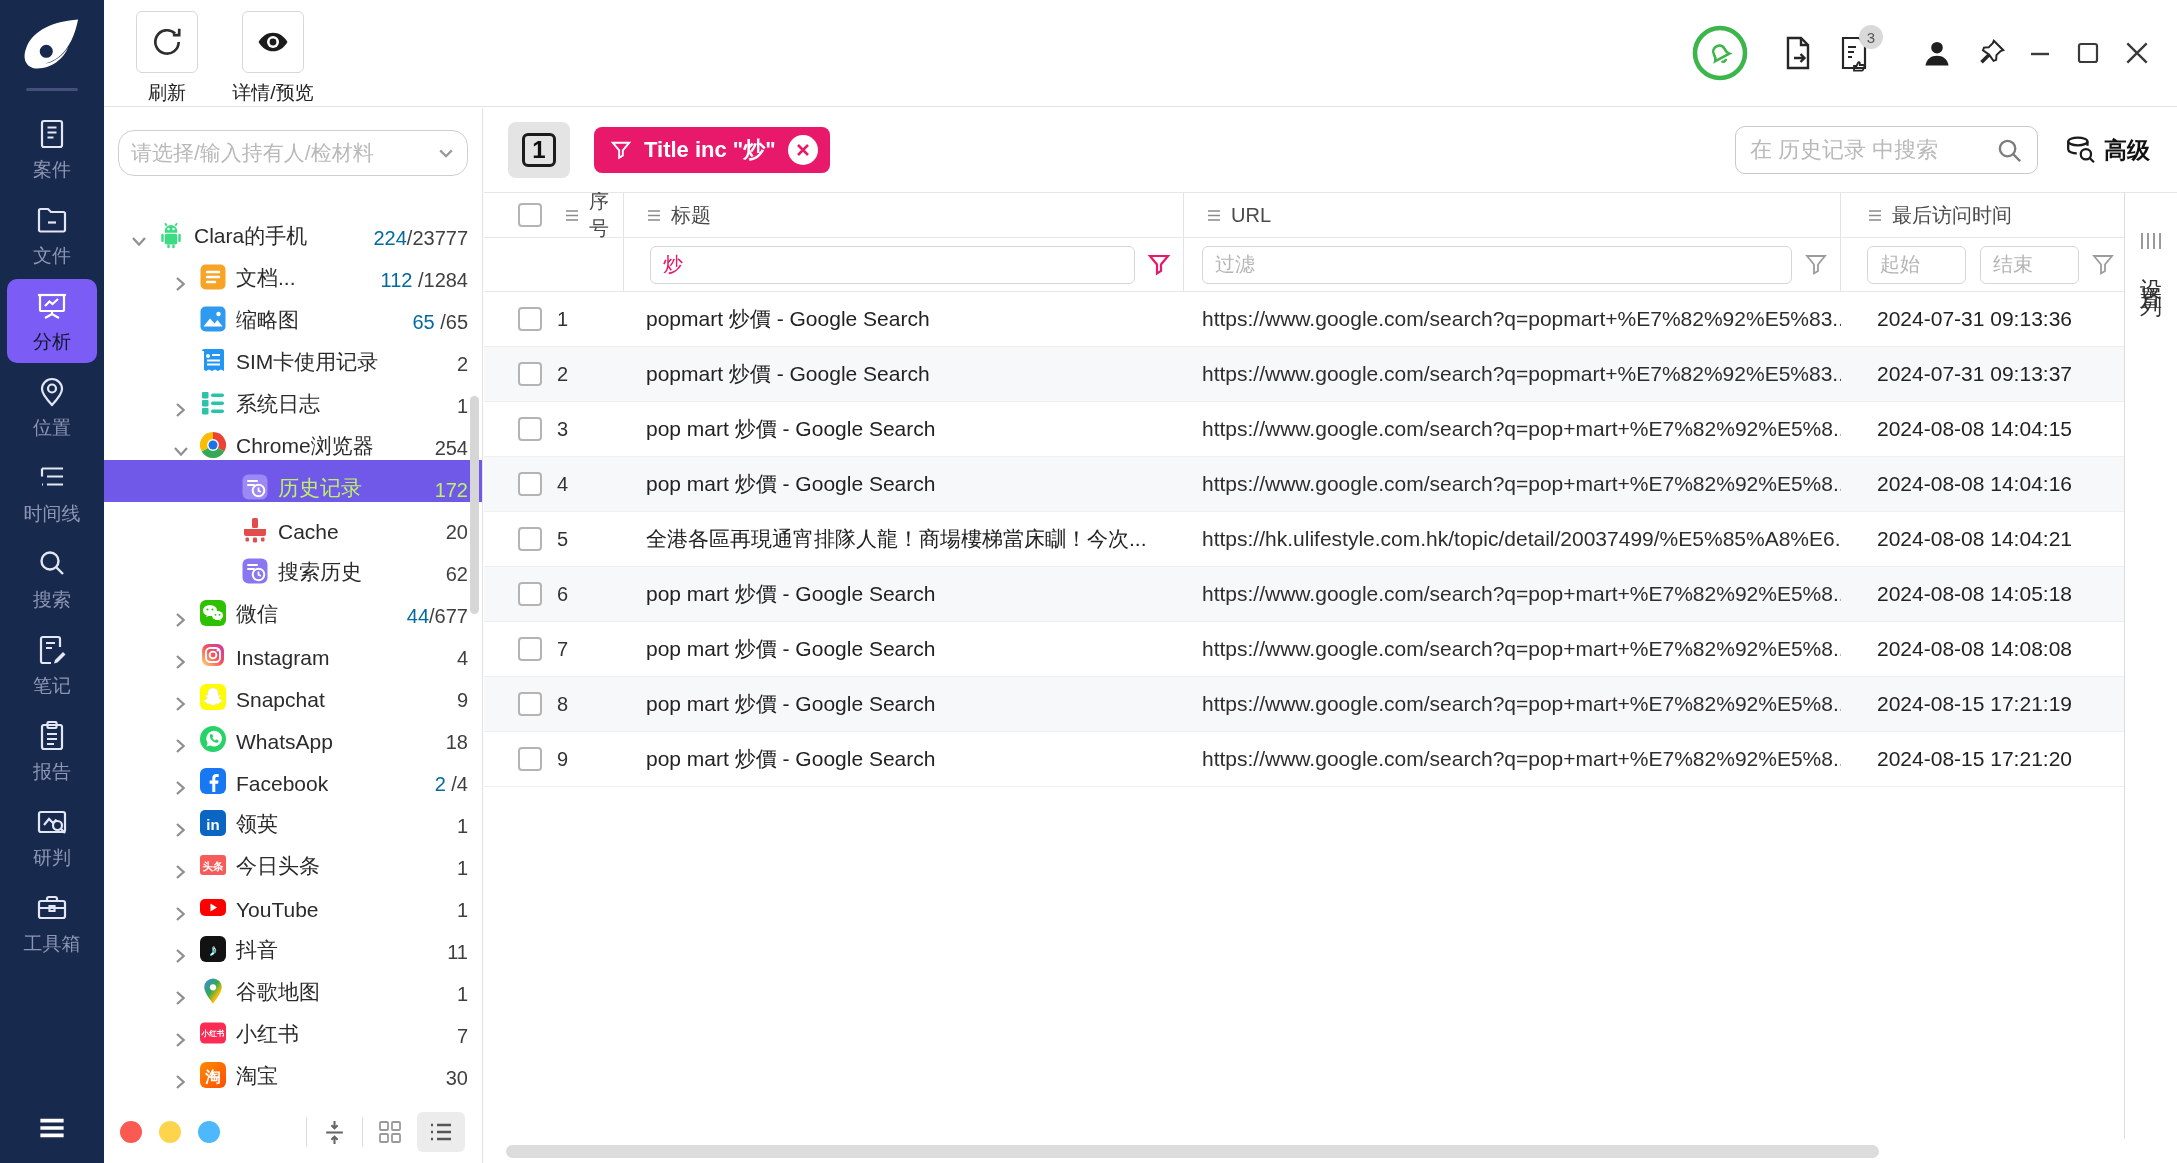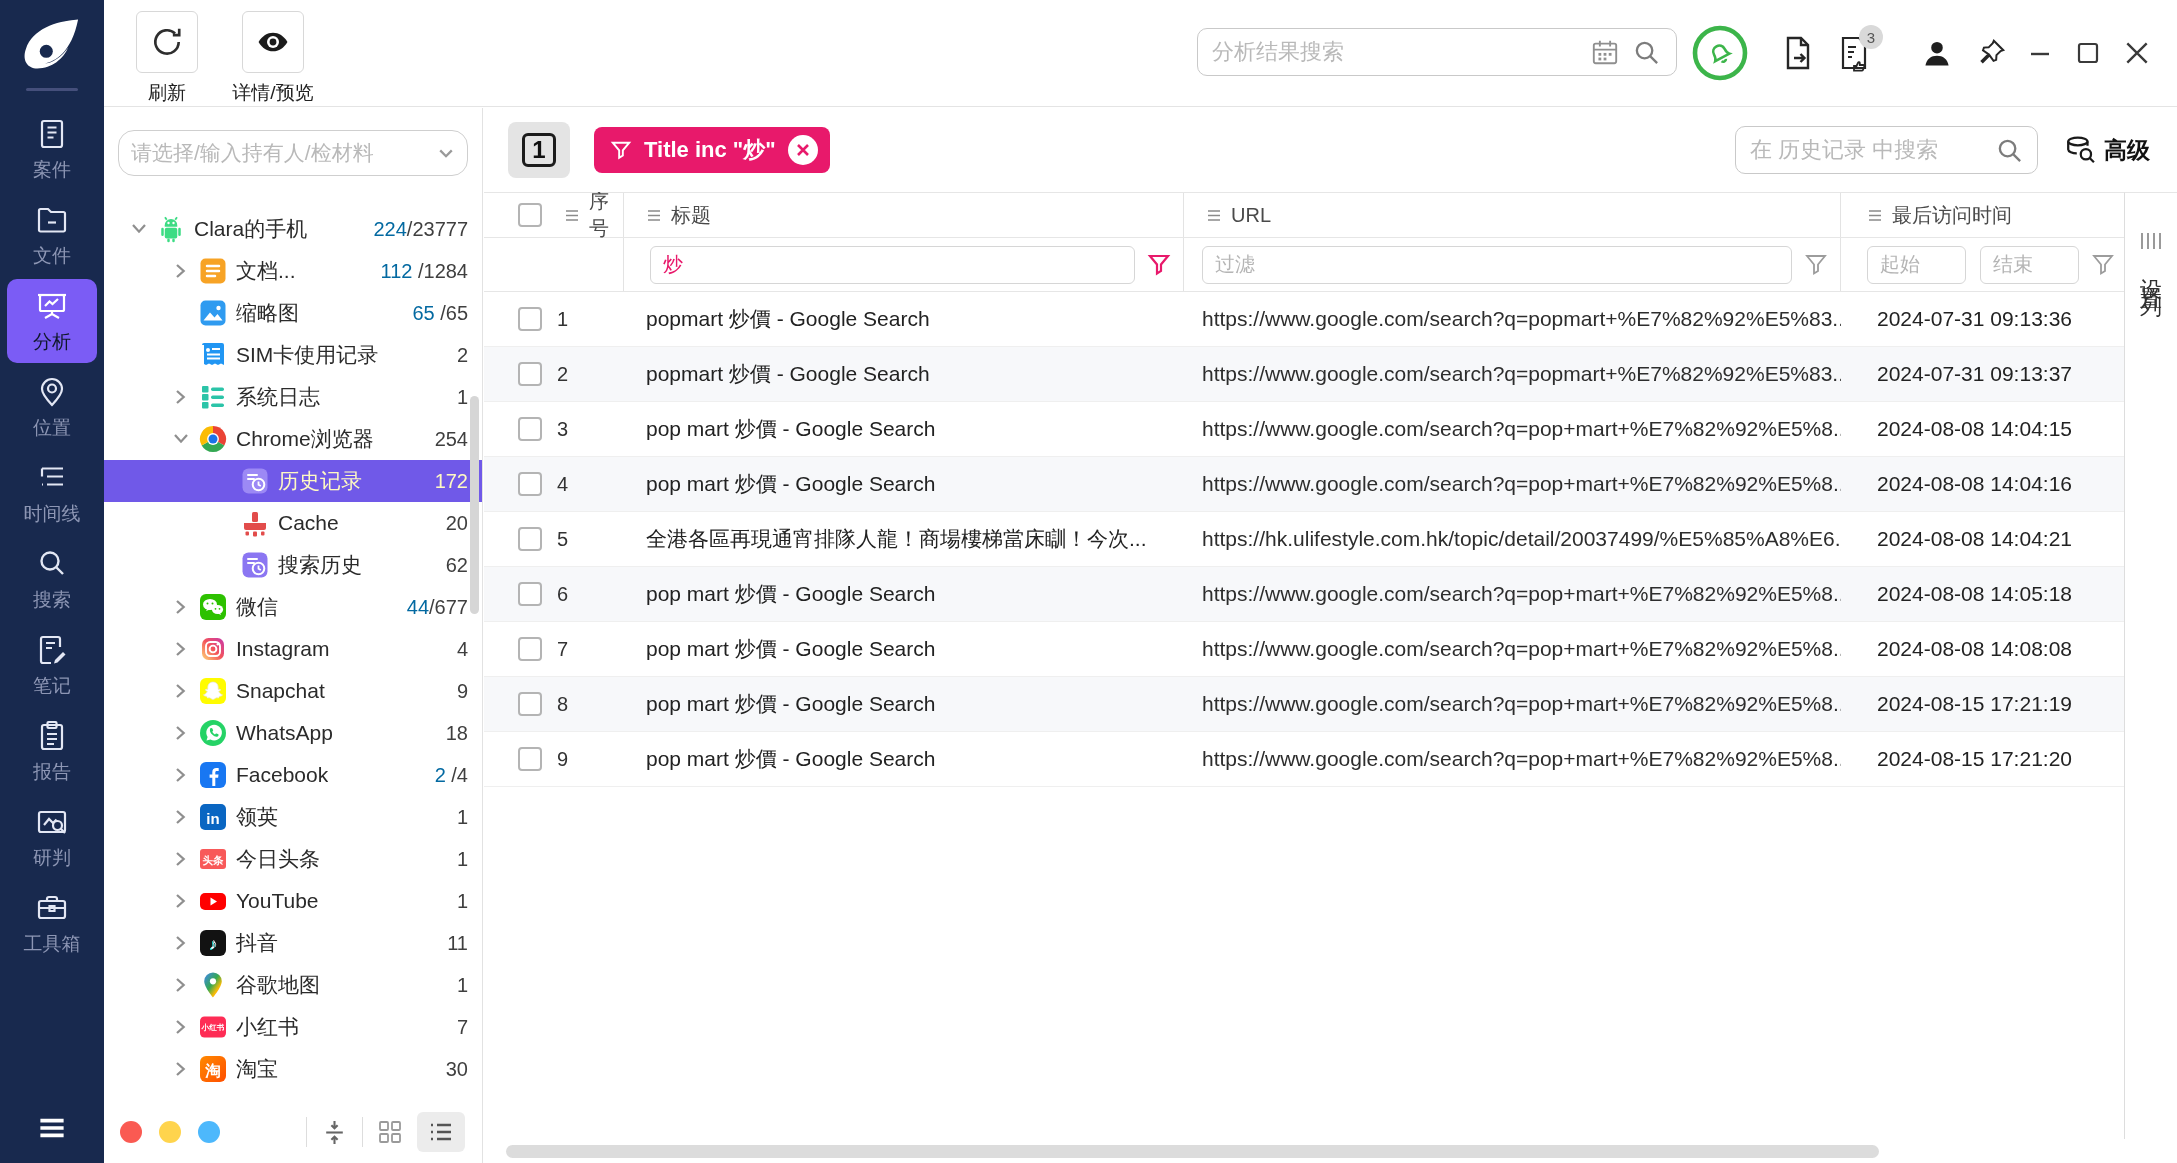--- a/index.html
+++ b/index.html
@@ -26,29 +26,29 @@
   .top-search input::placeholder{color:#b9b9b9}
   .topicons{position:absolute;right:26px;top:20px;height:66px;display:flex;align-items:center}
   .ticn{cursor:pointer;display:flex;align-items:center;justify-content:center;position:relative}
   .badge{position:absolute;top:-9px;right:-12px;width:24px;height:24px;border-radius:50%;background:#d9d9d9;color:#555;font-size:15px;display:flex;align-items:center;justify-content:center}
 
   
   .treepanel{position:absolute;left:104px;top:108px;width:379px;bottom:0;background:#fff;border-right:1px solid #e2e2e2}
   .tree-select{margin:22px 14px 0;height:46px;border:1px solid #cfcfcf;border-radius:16px;display:flex;align-items:center;padding:0 12px;cursor:pointer;overflow:hidden}
   .tree-select .ph{flex:1;font-size:21px;color:#b9b9b9;white-space:nowrap;overflow:hidden}
   .tree{padding-top:32px}
-  .tnode{height:42px;display:flex;align-items:center;padding-right:14px;cursor:pointer}
+  .tnode{height:42px;display:flex;align-items:flex-end;padding-right:14px;cursor:pointer}
   .tnode .chev{width:34px;flex:none;display:flex;align-items:center;justify-content:center}
   .ticon{width:30px;height:30px;margin-right:8px;flex:none;position:relative}
   .tlabel{font-size:21px;color:#2b2b2b;white-space:nowrap;overflow:hidden}
   .tcount{margin-left:auto;font-size:20px;white-space:nowrap;padding-left:8px}
   .tcount .hit{color:#0369a1;font-style:normal}
   .tcount .tot{color:#3f3f3f;font-style:normal;white-space:pre}
   .tnode.sel{background:#7059E8}
-  .tnode.sel .tlabel,.tnode.sel .tot,.tnode.sel .hit{color:#fef9c3}
+  .tnode.sel .tlabel,.tnode.sel .tot,.tnode.sel .hit{color:#bef264}
   .lvl0{padding-left:18px}.lvl1{padding-left:60px}.lvl2{padding-left:102px}
   .tscroll{position:absolute;right:3px;top:288px;width:9px;height:218px;background:#d6d6d6;border-radius:5px}
   .tree-footer{position:absolute;left:0;right:1px;bottom:0;height:62px;background:#fff;display:flex;align-items:center;padding:0 16px}
   .dot{width:22px;height:22px;border-radius:50%;margin-right:17px;cursor:pointer;flex:none}
   .fsep{width:1px;height:30px;background:#ddd;margin:0 14px;flex:none}
   .fbtn{cursor:pointer;display:flex;align-items:center;justify-content:center;flex:none}
   .fbtn.active{background:#ececec;border-radius:6px;width:48px;height:40px}
 
   
   .main{position:absolute;left:484px;top:108px;right:0;bottom:0;background:#fff}
@@ -237,42 +237,20 @@
       <span class="box">
           <svg width="38" height="32" viewBox="0 0 34 31">
             <path d="M3 15.5C6.5 9.5 11.5 6.5 17 6.5s10.5 3 14 9c-3.5 6-8.5 9-14 9s-10.5-3-14-9z" fill="#1b1b1b"></path>
             <circle cx="17" cy="15.5" r="5.8" fill="#fff"></circle>
             <circle cx="17" cy="15.5" r="3.3" fill="#1b1b1b"></circle>
           </svg>
         </span>
       <span class="tlab">详情/预览</span>
     </div>
 
-    <div class="top-search">
-      <input type="text" placeholder="分析结果搜索" style="">
-      <span>
-          <svg width="28" height="28" viewBox="0 0 30 30" fill="none" stroke="#8f8f8f" stroke-width="2">
-            <rect x="3" y="6" width="24" height="21" rx="2"></rect>
-            <path d="M3 12.5h24M9.5 3v6M20.5 3v6"></path>
-            <g fill="#8f8f8f" stroke="none">
-              <rect x="8" y="16" width="3" height="3"></rect>
-              <rect x="13.5" y="16" width="3" height="3"></rect>
-              <rect x="19" y="16" width="3" height="3"></rect>
-              <rect x="8" y="21" width="3" height="3"></rect>
-              <rect x="13.5" y="21" width="3" height="3"></rect>
-            </g>
-          </svg>
-        </span>
-      <span>
-          <svg width="27" height="27" viewBox="0 0 28 28" fill="none" stroke="#7c7c7c" stroke-width="2.4">
-            <circle cx="12" cy="12" r="8"></circle>
-            <path d="M18 18l7 7"></path>
-          </svg>
-        </span>
-    </div>
 
     <div class="topicons">
       <span class="ticn" style="margin-right:32px">
           <svg width="58" height="58" viewBox="0 0 58 58" fill="none">
             <circle cx="29" cy="29" r="25" stroke="#3CB54A" stroke-width="4.6"></circle>
             <g transform="rotate(-28 29 29)" stroke="#3CB54A" stroke-width="2.6">
               <path d="M21 34c1.5-1.5 2-3.5 2-6.5 0-3.5 2.5-6 6-6s6 2.5 6 6c0 3 .5 5 2 6.5z"></path>
               <path d="M26.5 37a2.8 2.8 0 0 0 5 0"></path>
             </g>
           </svg>

